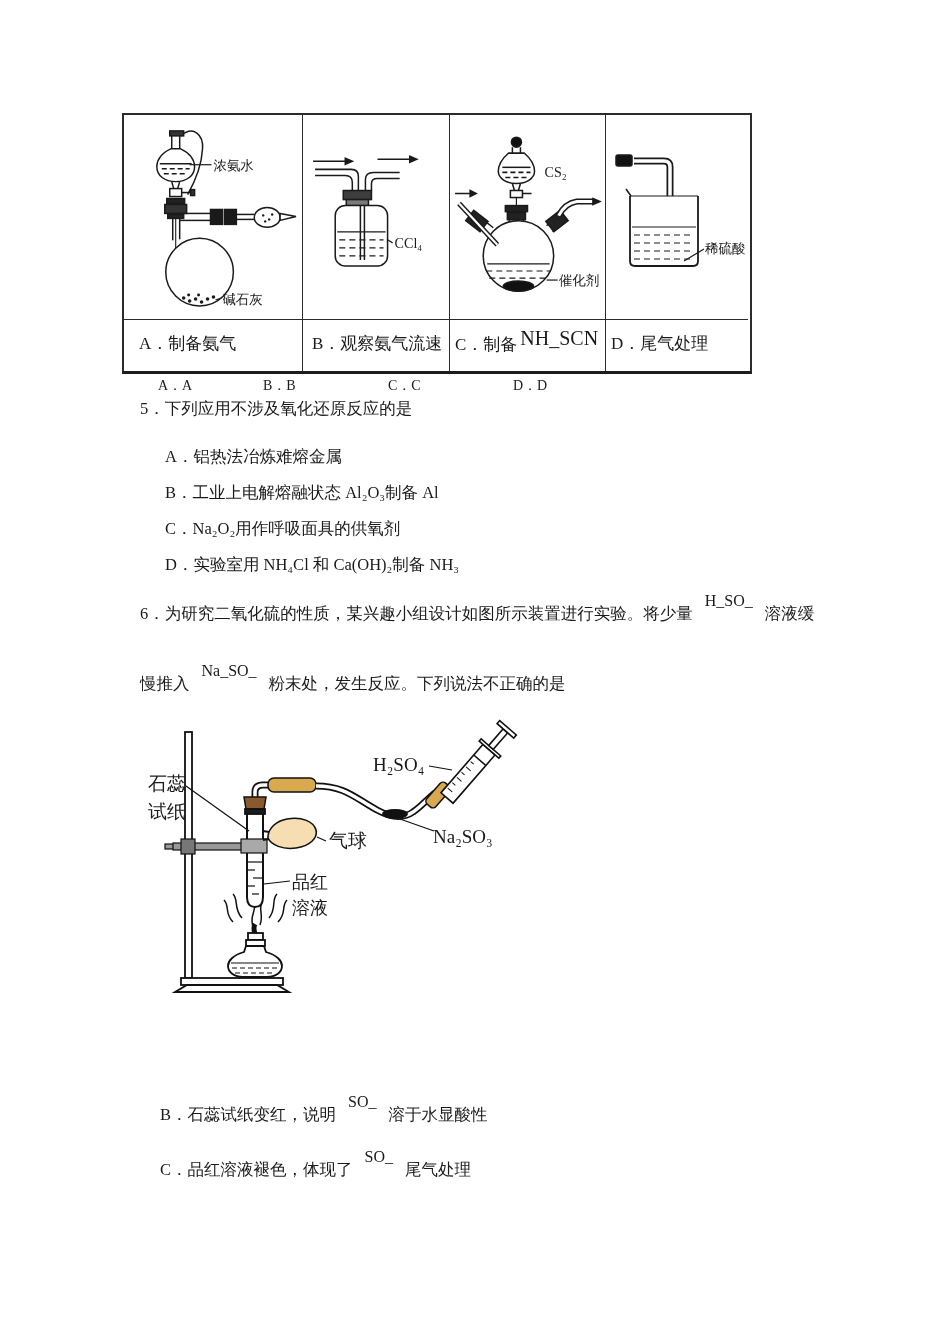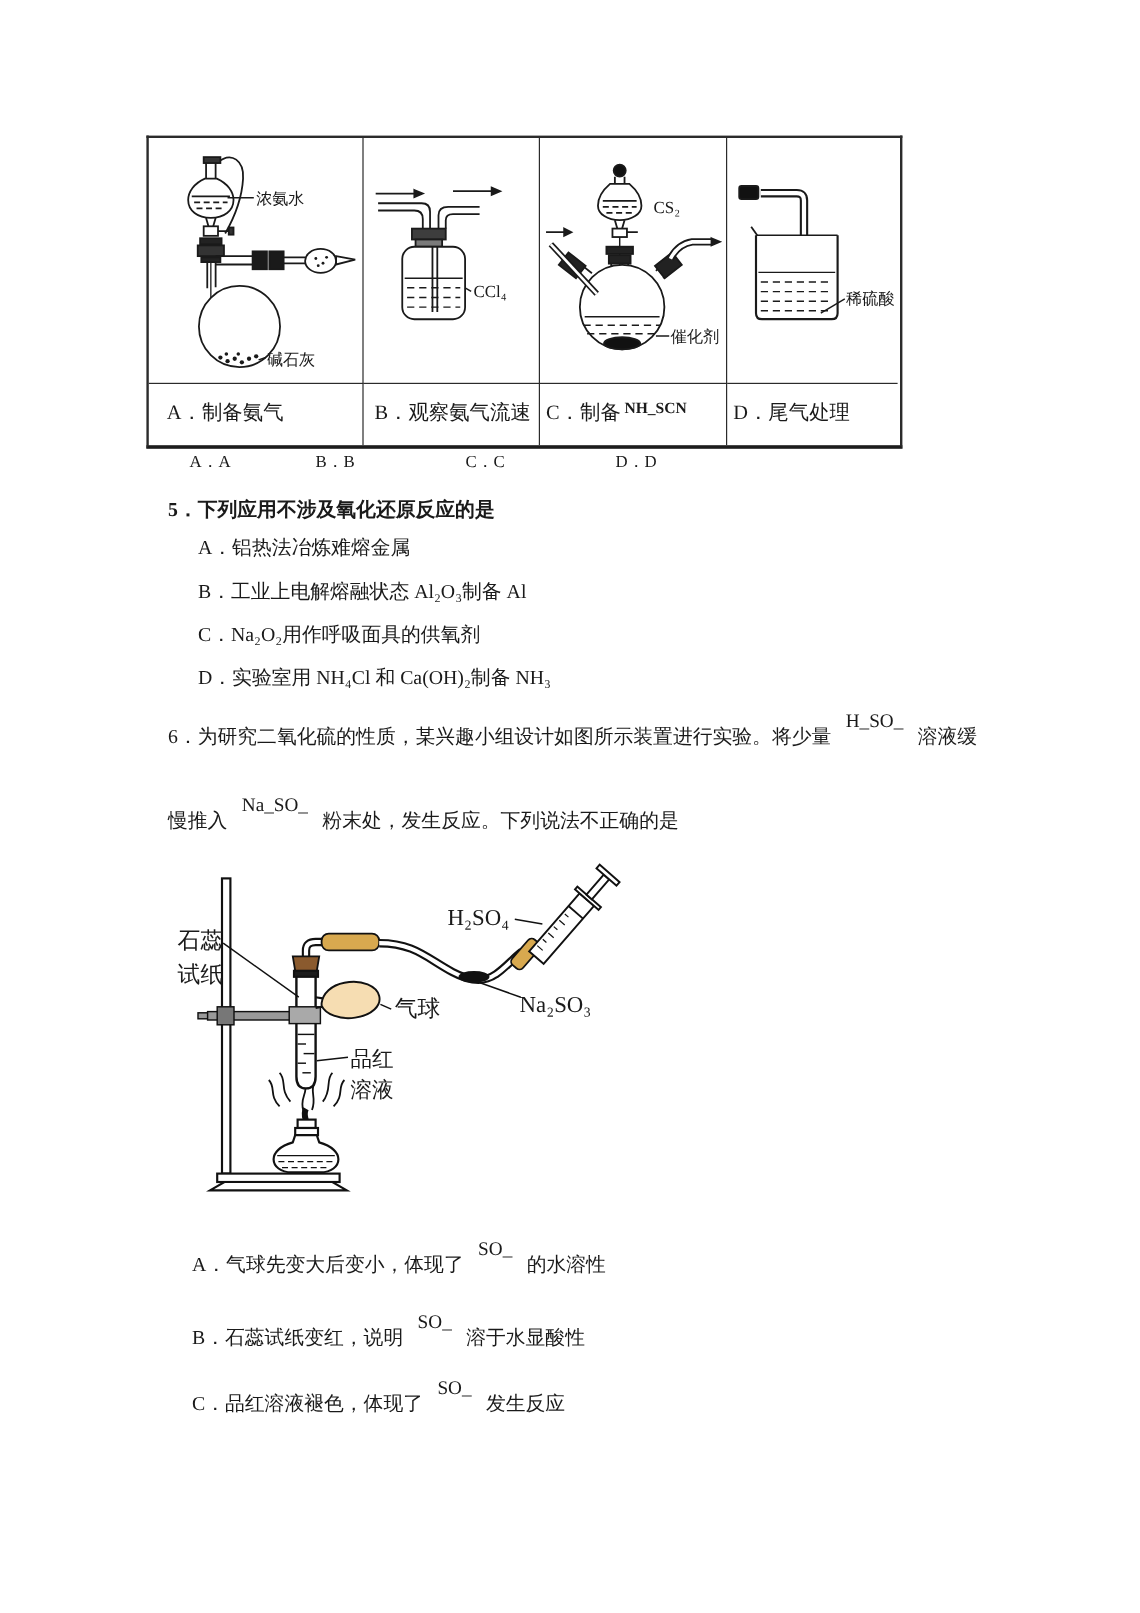--- a/index.html
+++ b/index.html
@@ -12,21 +12,21 @@
     border:2px solid #2b2b2b; border-bottom:3px solid #1c1c1c;
     display:grid; grid-template-columns:179px 147px 156px 142px;
     grid-template-rows:205px 51px; background:#fff; }
   .cell { border-right:1.5px solid #2b2b2b; border-bottom:1.5px solid #2b2b2b; position:relative; }
   .cell.last { border-right:none; }
   .cap-cell { border-right:1.5px solid #2b2b2b; border-bottom:none;
     font-size:17px; padding-top:12px; white-space:nowrap; }
   .cap-cell.last { border-right:none; }
   .cap-a { padding-left:15px; } .cap-b { padding-left:9px; }
   .cap-c { padding-left:5px; }  .cap-d { padding-left:5px; }
-  .cap-fr { position:relative; top:-5px; font-size:13px; margin-left:3px;font-weight:bold; }
+  .cap-fr { position:relative; top:-5px; font-size:20px; margin-left:3px; }
   .cell svg { position:absolute; inset:0; }
 
   .line { position:absolute; white-space:nowrap; line-height:1.3; }
   .ans  { font-size:14px; }
   .body { font-size:16.5px; }
   .fr { position:relative; top:-13px; font-size:16px; margin:0 12px; }
 
   svg text { fill:#1a1a1a; font-family:"Liberation Serif","DejaVu Serif",serif; }
   .lbl-cn  { font-size:13.5px; }
   .lbl-lat { font-size:14px; }
@@ -188,21 +188,21 @@
     <div class="cap-cell cap-b">B．观察氨气流速</div>
     <div class="cap-cell cap-c"><span>C．制备</span><span class="cap-fr">NH_SCN</span></div>
     <div class="cap-cell cap-d last">D．尾气处理</div>
   </div>
 
   <div class="line ans" style="left:158px; top:377px;">A．A</div>
   <div class="line ans" style="left:263px; top:377px;">B．B</div>
   <div class="line ans" style="left:388px; top:377px;">C．C</div>
   <div class="line ans" style="left:513px; top:377px;">D．D</div>
 
-  <div class="line body" style="left:140px; top:414px;font-weight:bold;">5．下列应用不涉及氧化还原反应的是</div>
+  <div class="line body" style="left:140px; top:398px;">5．下列应用不涉及氧化还原反应的是</div>
   <div class="line body" style="left:165px; top:446px;">A．铝热法冶炼难熔金属</div>
   <div class="line body" style="left:165px; top:482px;">B．工业上电解熔融状态 Al₂O₃制备 Al</div>
   <div class="line body" style="left:165px; top:518px;text-align:right;">C．Na₂O₂用作呼吸面具的供氧剂</div>
   <div class="line body" style="left:165px; top:554px;">D．实验室用 NH₄Cl 和 Ca(OH)₂制备 NH₃</div>
 
   <div class="line body" style="left:140px; top:603px;"><span>6．为研究二氧化硫的性质，某兴趣小组设计如图所示装置进行实验。将少量</span><span class="fr">H_SO_</span><span>溶液缓</span></div>
   <div class="line body" style="left:140px; top:673px;"><span>慢推入</span><span class="fr">Na_SO_</span><span>粉末处，发生反应。下列说法不正确的是</span></div>
 
   <svg style="position:absolute; left:145px; top:700px;" width="430" height="300" viewBox="0 0 430 300">
     <g stroke="#111" stroke-width="1.8" fill="none">
@@ -281,17 +281,16 @@
     </g>
     <text x="3" y="90" class="lbl-big">石蕊</text>
     <text x="3" y="118" class="lbl-big">试纸</text>
     <text x="228" y="71" class="lbl-big">H₂SO₄</text>
     <text x="184" y="147" class="lbl-big">气球</text>
     <text x="288" y="143" class="lbl-big">Na₂SO₃</text>
     <text x="147" y="188" class="lbl-mid">品红</text>
     <text x="147" y="214" class="lbl-mid">溶液</text>
   </svg>
 
-  <div class="line body" style="left:160px; top:1043px;"><span>A．气球先变大后变小，体现了</span><span class="fr">SO_</span><span>的水溶性</span></div>
   <div class="line body" style="left:160px; top:1104px;"><span>B．石蕊试纸变红，说明</span><span class="fr">SO_</span><span>溶于水显酸性</span></div>
-  <div class="line body" style="left:160px; top:1159px;"><span>C．品红溶液褪色，体现了</span><span class="fr">SO_</span><span>发生反应</span></div>
+  <div class="line body" style="left:160px; top:1159px;"><span>C．品红溶液褪色，体现了</span><span class="fr">SO_</span><span>尾气处理</span></div>
 
 </div>
 
 </body></html>

